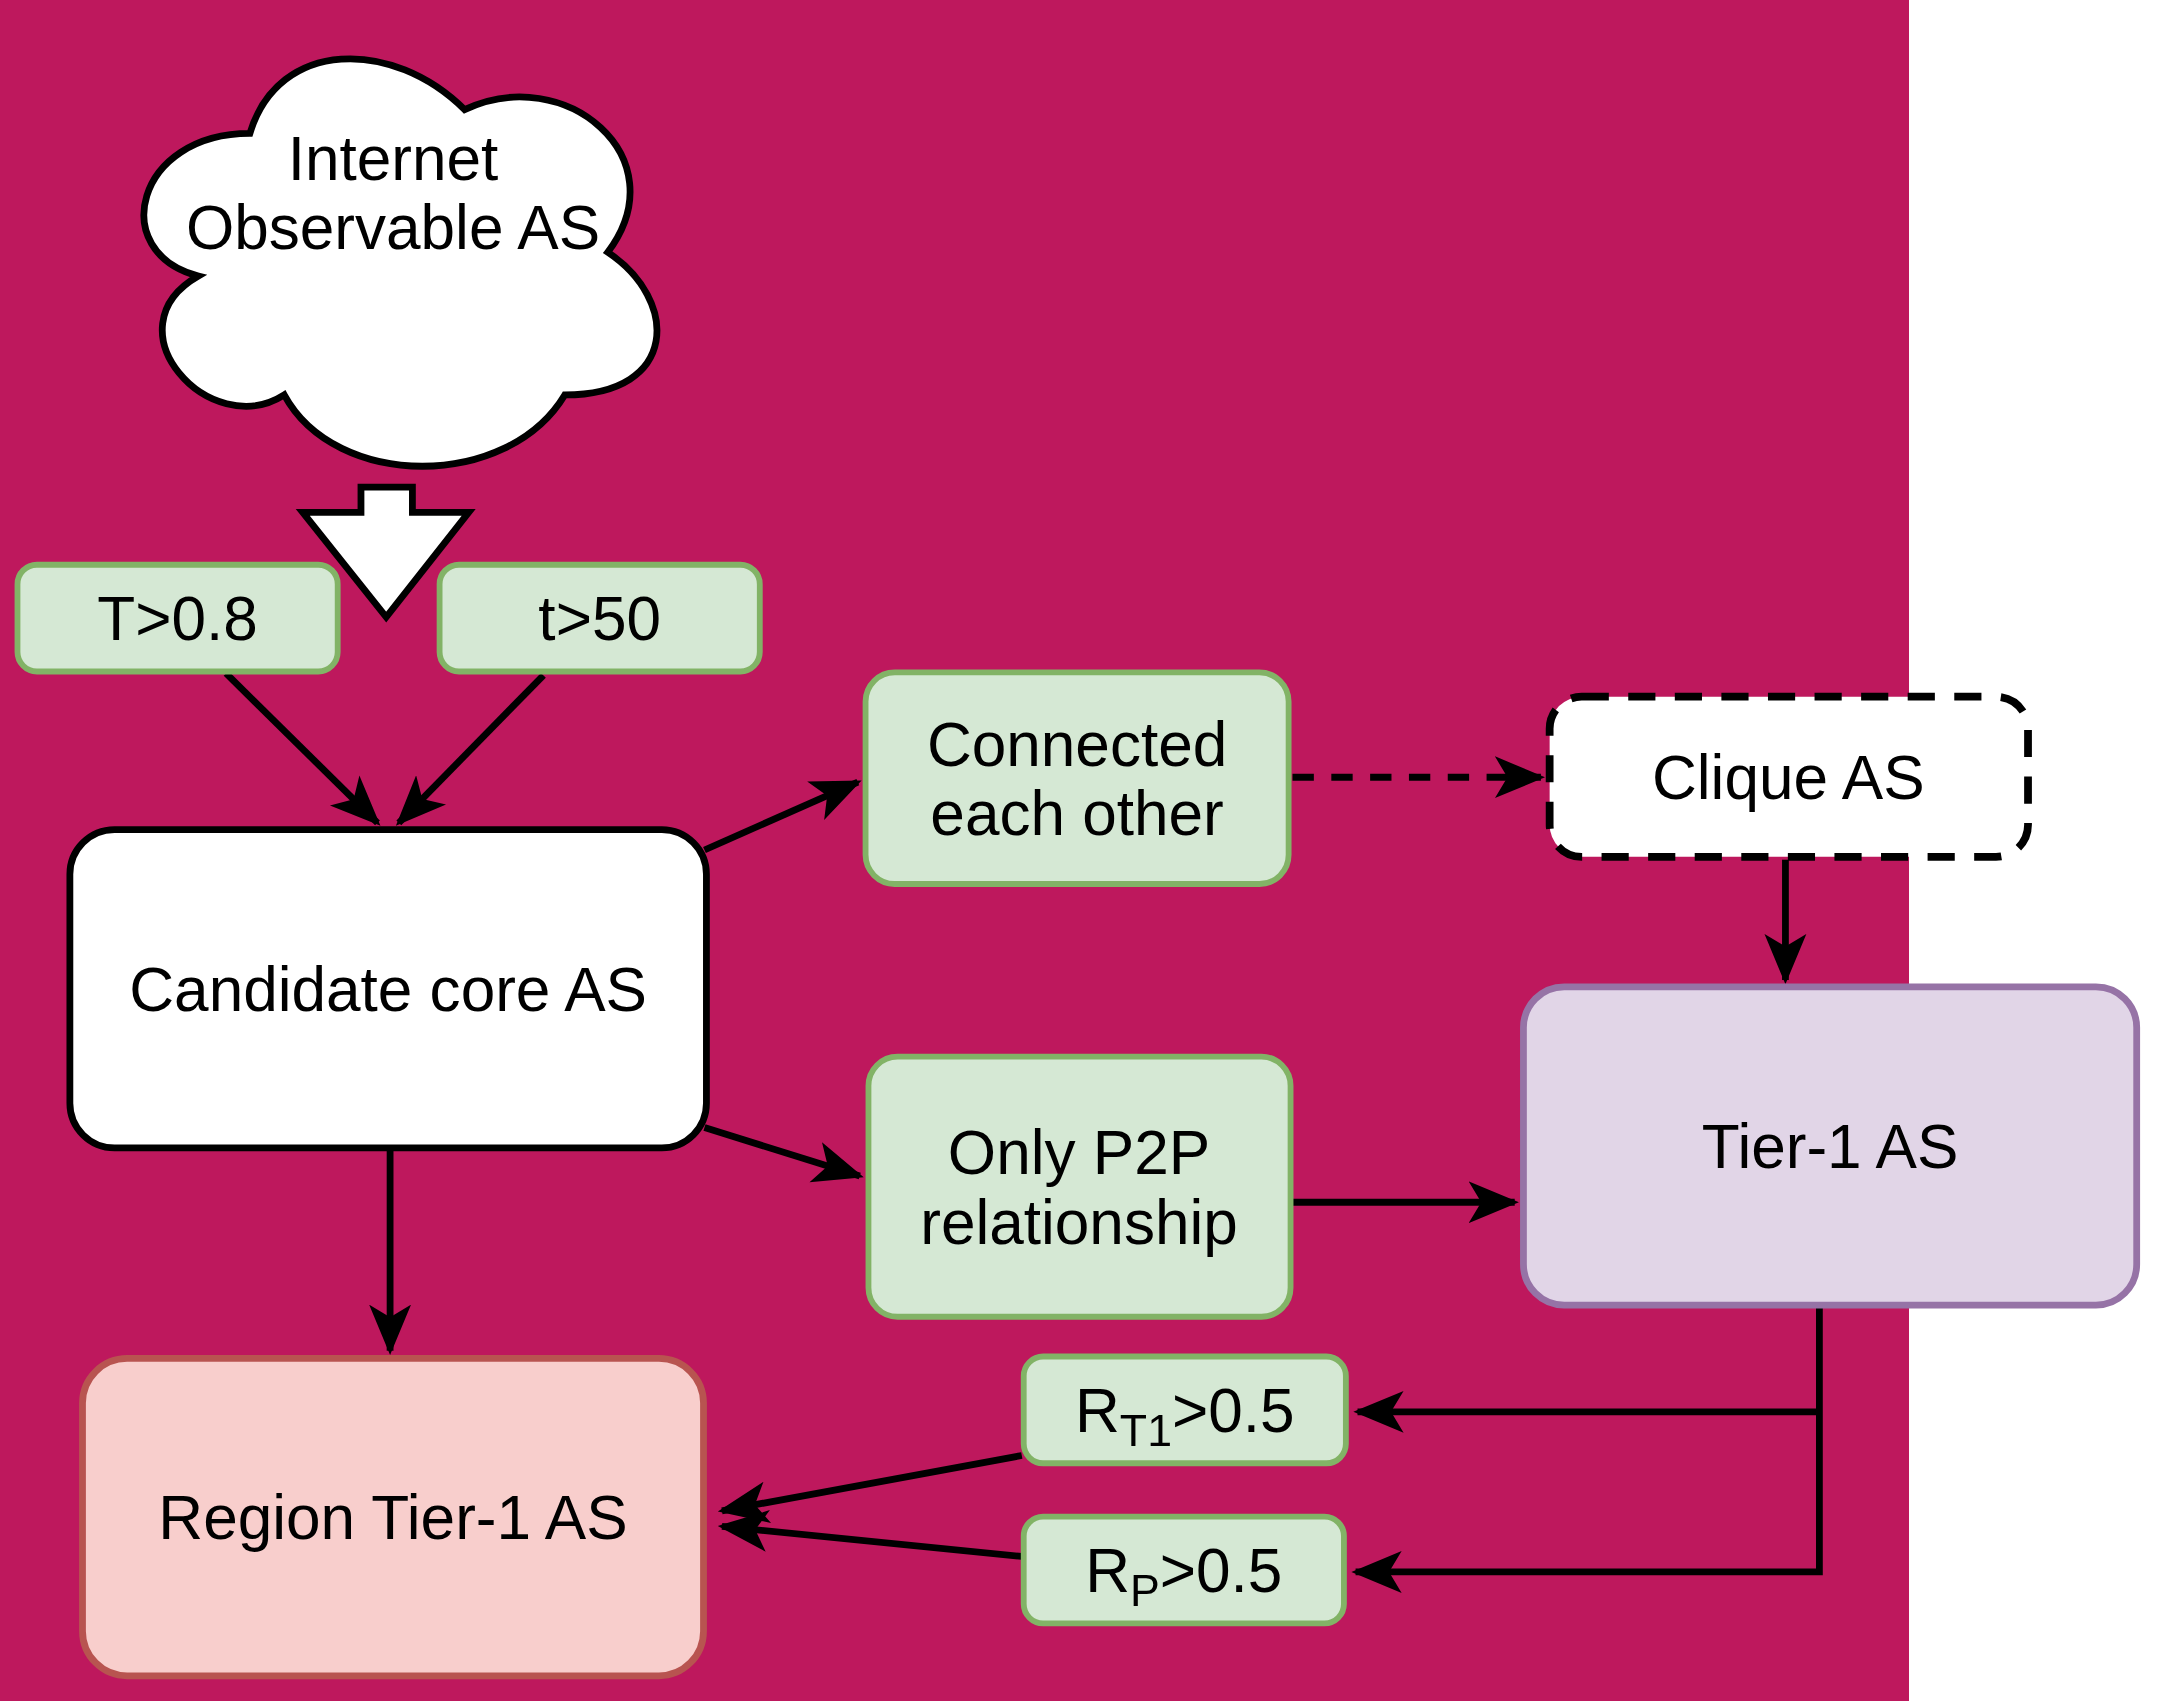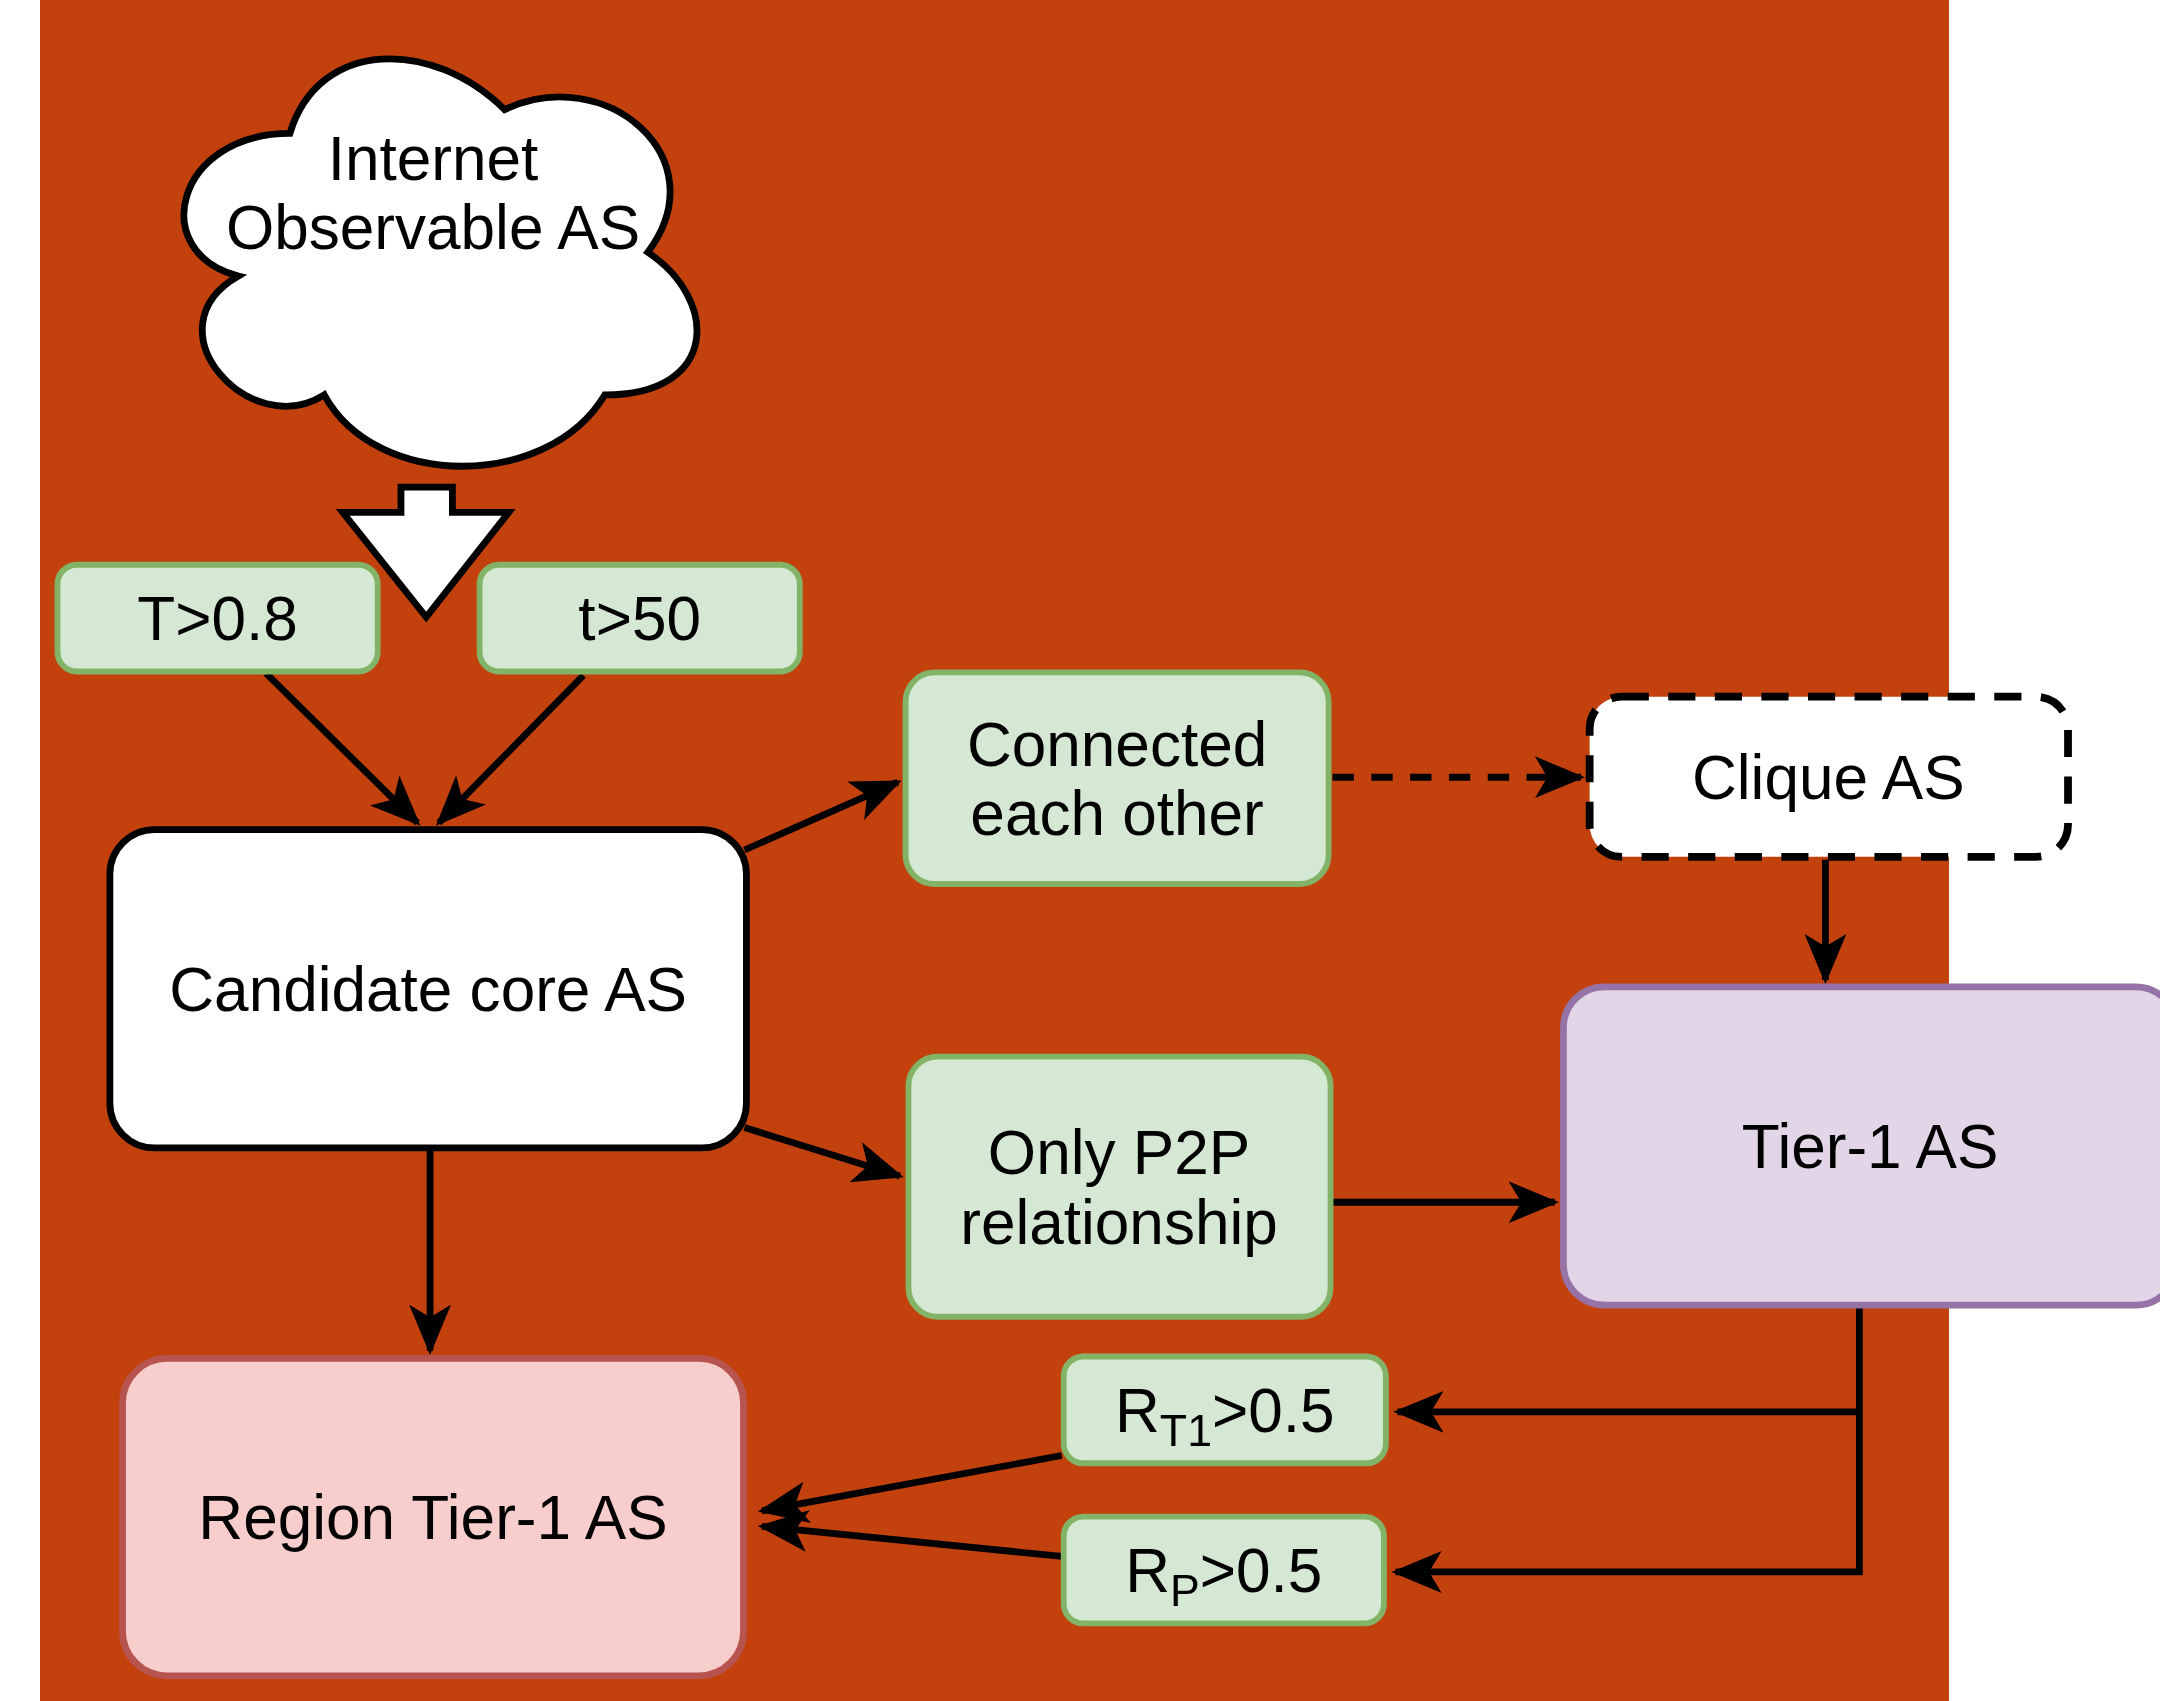--- a/index.html
+++ b/index.html
@@ -1,22 +1,21 @@
 <!DOCTYPE html>
 <html><head>
 <meta charset="utf-8">
 <style>
   html, body { margin: 0; padding: 0; background: #ffffff; }
   #stage {
     position: relative;
     width: 1909px;
     height: 1701px;
-    background: #c2410c;
+    background: #be185d;
     font-family: "Liberation Sans", sans-serif;
-    margin-left: 40px;
   }
   svg { display: block; }
   text {
     font-family: "Liberation Sans", sans-serif;
     fill: #000000;
   }
   .label    { font-size: 64px; }
   .sublabel { font-size: 46px; }
 </style>
 </head>

